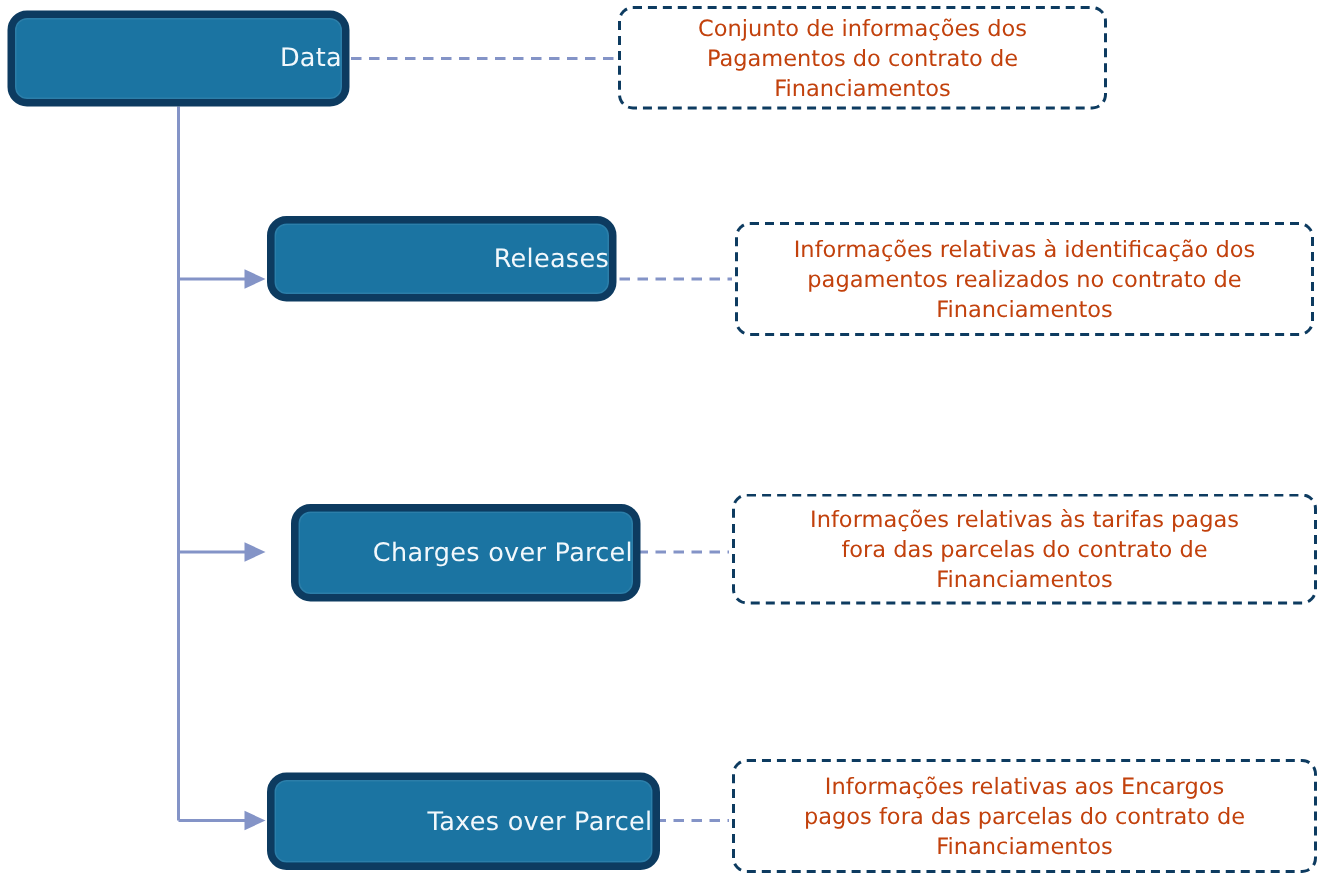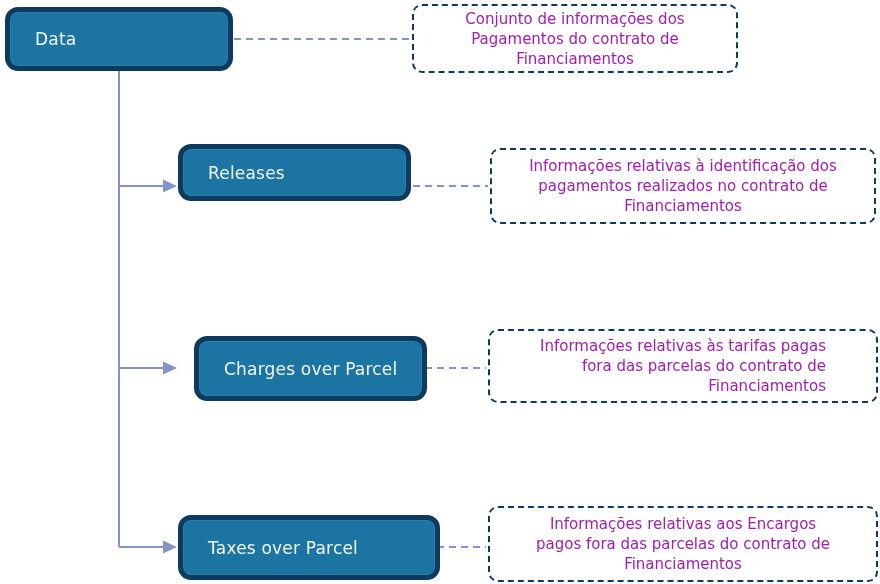--- a/index.html
+++ b/index.html
@@ -22,21 +22,21 @@
     pointer-events: none;
   }
   .node {
     position: absolute;
     box-sizing: border-box;
     background: #1b74a2;
     border: 5px solid #0d3b60;
     border-radius: 13px;
     display: flex;
     align-items: center;
-    justify-content: flex-start;
+    justify-content: flex-end;
     box-shadow: inset 0 0 0 1px rgba(255,255,255,0.08);
     padding-left: 25px;
   }
   .node-label {
     color: #f2f8fc;
     font-size: 17px;
     letter-spacing: 0.2px;
     white-space: nowrap;
   }
   .callout {
@@ -45,21 +45,21 @@
     background: #ffffff;
     border: 2px dashed #0d3b60;
     border-radius: 10px;
     display: flex;
     align-items: center;
     justify-content: center;
     text-align: center;
     padding: 2px 6px;
   }
   .callout-text {
-    color: #a21caf;
+    color: #c2410c;
     font-size: 15px;
     line-height: 20px;
   }
   .callout-text .line {
     display: block;
     white-space: nowrap;
   }
 </style>
 </head>
 <body>
@@ -105,21 +105,21 @@
     <div class="callout-text">
       <span class="line">Informações relativas à identificação dos</span>
       <span class="line">pagamentos realizados no contrato de</span>
       <span class="line">Financiamentos</span>
     </div>
   </div>
 
   <div class="node" style="left:194px; top:336px; width:233px; height:65px;">
     <span class="node-label">Charges over Parcel</span>
   </div>
-  <div class="callout" style="left:488px; top:329px; width:390px; height:74px;text-align:right;">
+  <div class="callout" style="left:488px; top:329px; width:390px; height:74px;">
     <div class="callout-text">
       <span class="line">Informações relativas às tarifas pagas</span>
       <span class="line">fora das parcelas do contrato de</span>
       <span class="line">Financiamentos</span>
     </div>
   </div>
 
   <div class="node" style="left:178px; top:515px; width:262px; height:65px;">
     <span class="node-label">Taxes over Parcel</span>
   </div>

